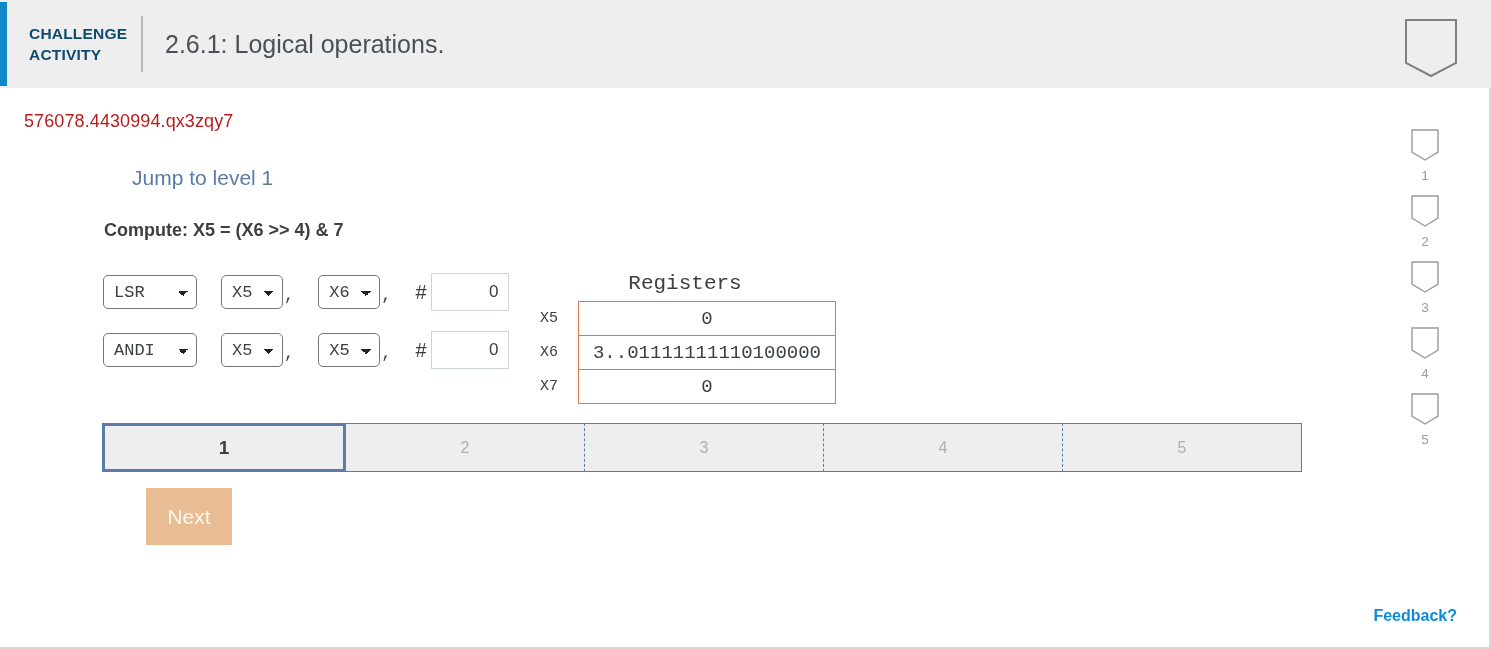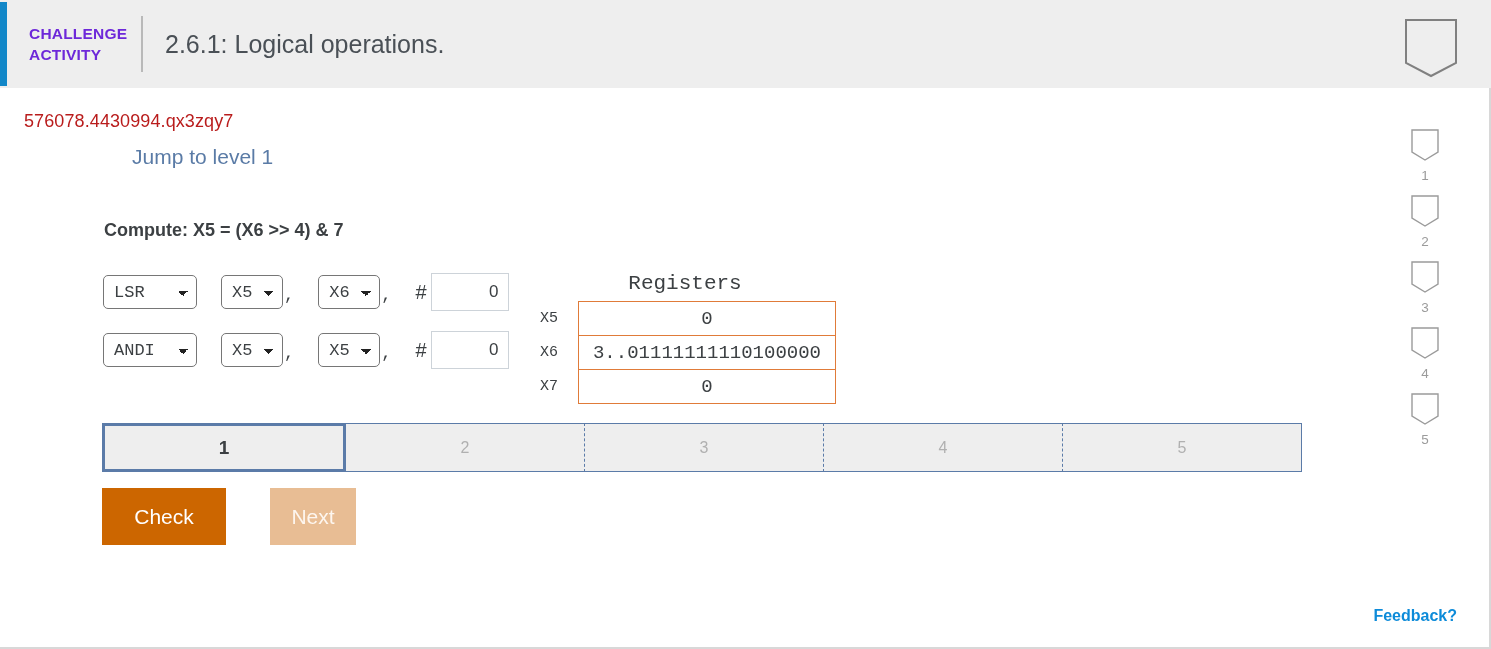--- a/index.html
+++ b/index.html
@@ -41,21 +41,21 @@
     background: #1287c8;
     flex: 0 0 auto;
   }
   .header-label {
     margin-left: 22px;
     width: 100px;
     font-size: 15.5px;
     font-weight: bold;
     line-height: 21px;
     letter-spacing: 0.2px;
-    color: #6d28d9;
+    color: #0c4a6e;
   }
   .header-divider {
     width: 2px;
     height: 56px;
     background: #b9b9b9;
     margin-left: 12px;
     flex: 0 0 auto;
   }
   .header-title {
     margin-left: 22px;
@@ -74,21 +74,21 @@
     position: absolute;
     left: 24px;
     top: 111px;
     font-size: 18px;
     color: #b91c1c;
     letter-spacing: 0.1px;
   }
   .jump-link {
     position: absolute;
     left: 132px;
-    top: 145px;
+    top: 166px;
     font-size: 21px;
     color: #5a7ba6;
     text-decoration: none;
     cursor: pointer;
   }
   .prompt {
     position: absolute;
     left: 104px;
     top: 220px;
     font-size: 18px;
@@ -377,21 +377,20 @@
 
   <div class="progress">
     <div class="seg current">1</div>
     <div class="seg">2</div>
     <div class="seg">3</div>
     <div class="seg">4</div>
     <div class="seg">5</div>
   </div>
 
   <div class="buttons">
-    <button class="btn btn-check">Check</button>
     <button class="btn btn-next">Next</button>
   </div>
 
   <div class="rail">
 
     <div class="rail-item">
       <span>
         <svg width="30" height="34" viewBox="0 0 30 34">
           <path d="M2 2 H28 V24 L15 32 L2 24 Z" fill="none" stroke="#9b9b9b" stroke-width="1.4"></path>
         </svg>

